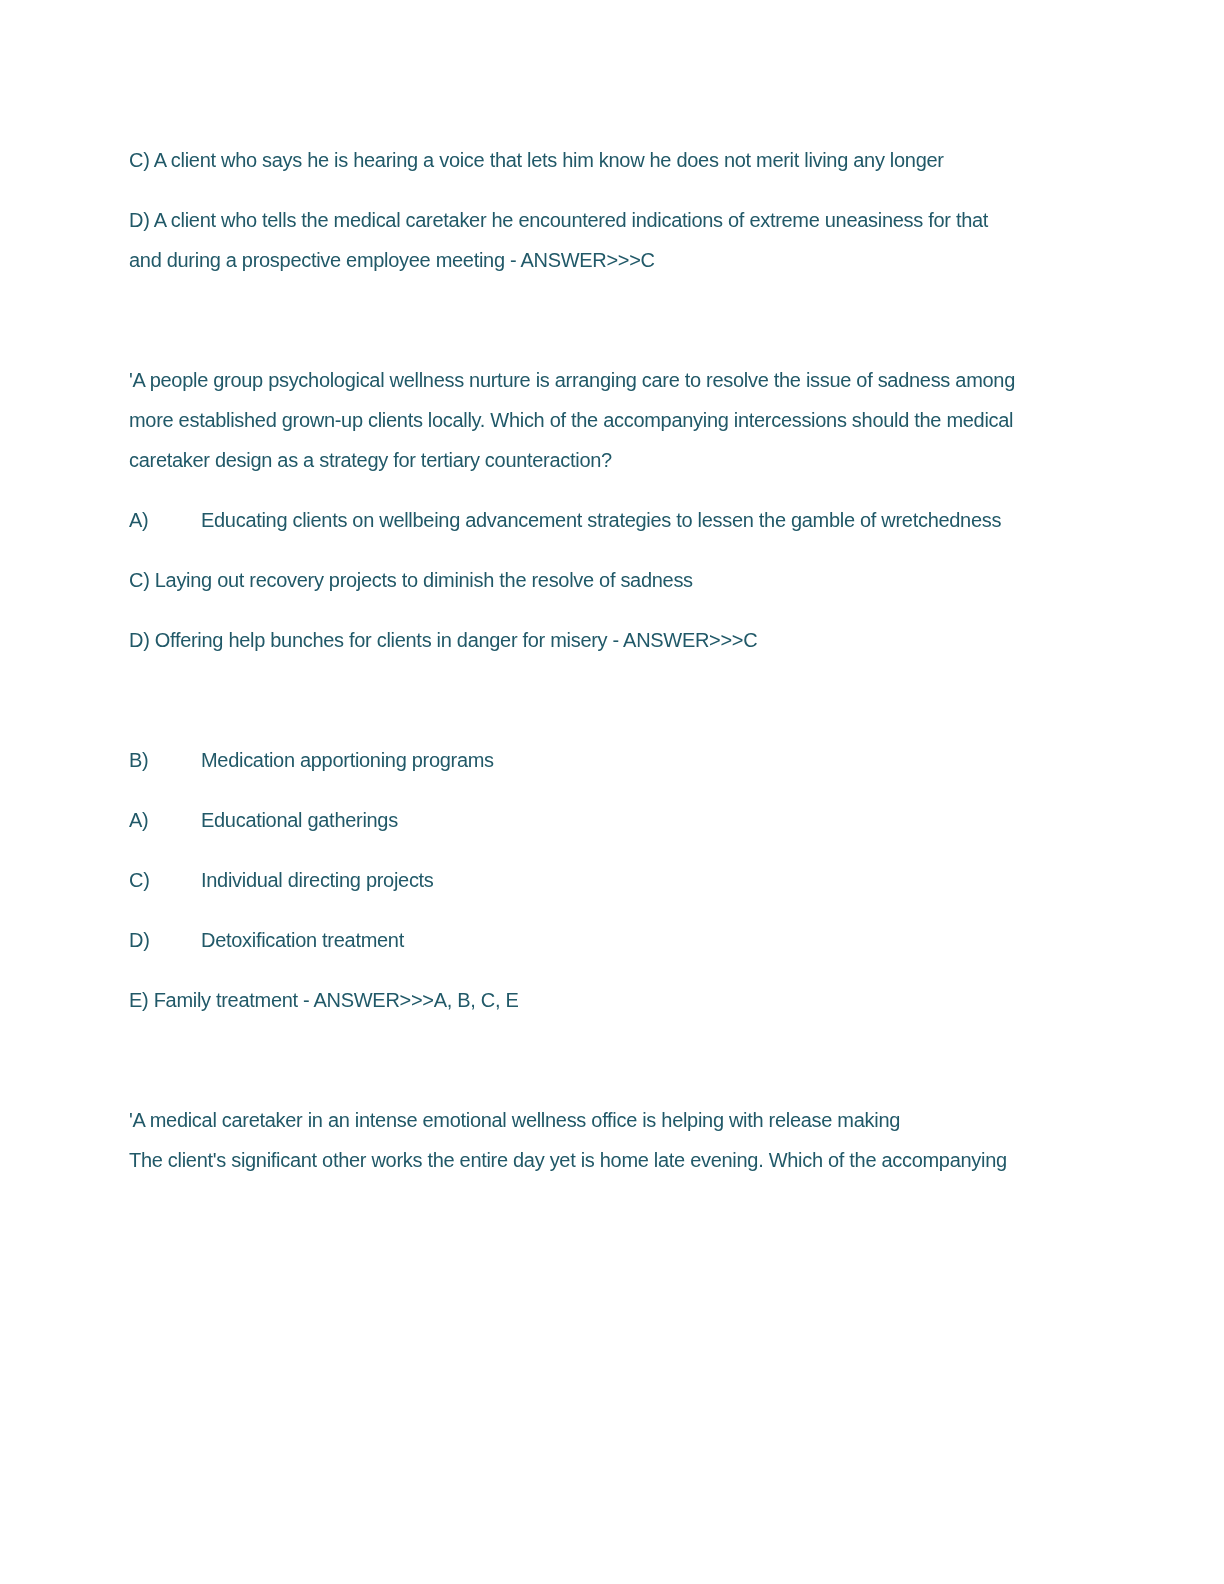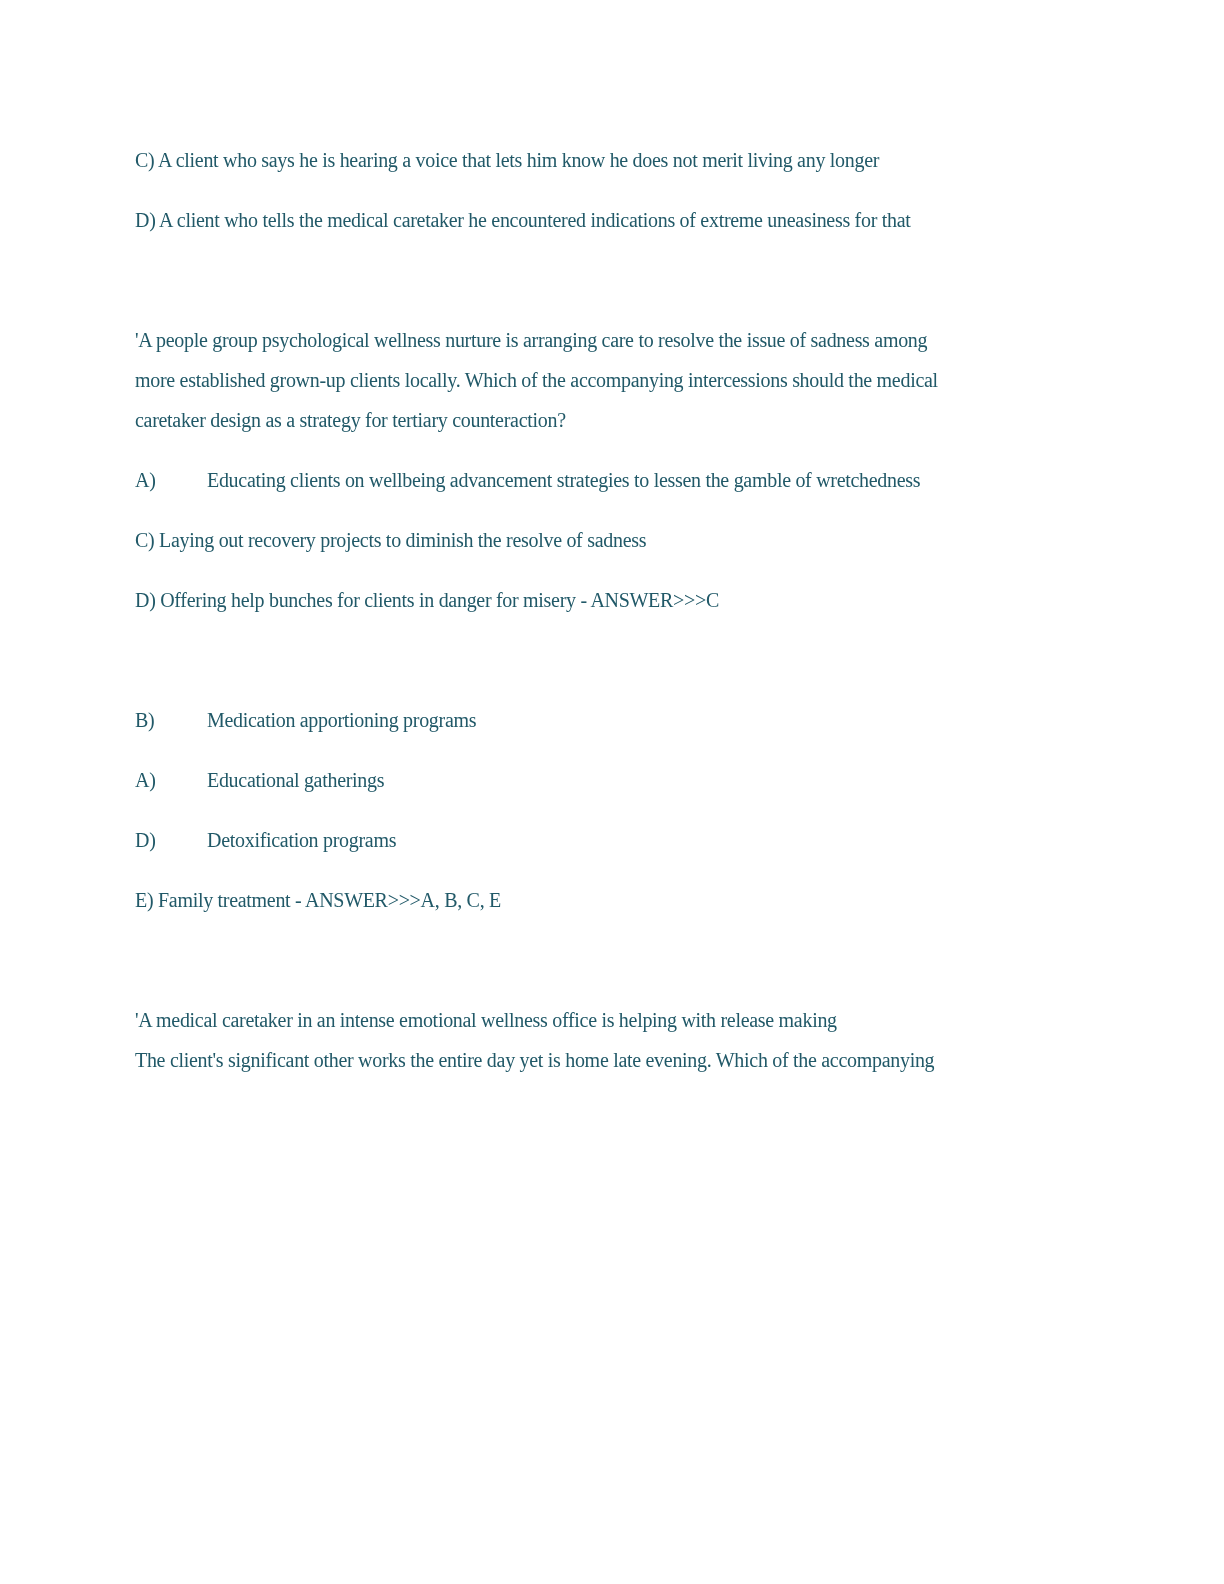--- a/index.html
+++ b/index.html
@@ -9,24 +9,24 @@
   }
   .page {
     position: relative;
     width: 1224px;
     height: 1584px;
     background: #ffffff;
     overflow: hidden;
   }
   .content {
     position: absolute;
-    left: 135px;
+    left: 129px;
     top: 140px;
     width: 990px;
-    font-family: Liberation Serif, serif;
+    font-family: Liberation Sans, sans-serif;
     font-size: 20px;
     line-height: 40px;
     letter-spacing: -0.3px;
   }
   .para {
     margin: 0 0 20px 0;
   }
   .line {
     white-space: nowrap;
     height: 40px;
@@ -42,20 +42,21 @@
 </head>
 <body>
 
 <div class="page">
   <div class="content" id="doc-content" style="color: rgb(33, 89, 104);">
       <div class="para">
         <div class="line">C) A client who says he is hearing a voice that lets him know he does not merit living any longer</div>
       </div>
       <div class="para">
         <div class="line">D) A client who tells the medical caretaker he encountered indications of extreme uneasiness for that</div>
+        <div class="line">and during a prospective employee meeting - ANSWER&gt;&gt;&gt;C</div>
       </div>
       <div class="spacer"></div>
       <div class="para">
         <div class="line">'A people group psychological wellness nurture is arranging care to resolve the issue of sadness among</div>
         <div class="line">more established grown-up clients locally. Which of the accompanying intercessions should the medical</div>
         <div class="line">caretaker design as a strategy for tertiary counteraction?</div>
       </div>
       <div class="para">
         <div class="line"><span class="tab-label">A)</span><span>Educating clients on wellbeing advancement strategies to lessen the gamble of wretchedness</span></div>
       </div>
@@ -66,21 +67,24 @@
         <div class="line">D) Offering help bunches for clients in danger for misery - ANSWER&gt;&gt;&gt;C</div>
       </div>
       <div class="spacer"></div>
       <div class="para">
         <div class="line"><span class="tab-label">B)</span><span>Medication apportioning programs</span></div>
       </div>
       <div class="para">
         <div class="line"><span class="tab-label">A)</span><span>Educational gatherings</span></div>
       </div>
       <div class="para">
-        <div class="line"><span class="tab-label">D)</span><span>Detoxification programs</span></div>
+        <div class="line"><span class="tab-label">C)</span><span>Individual directing projects</span></div>
+      </div>
+      <div class="para">
+        <div class="line"><span class="tab-label">D)</span><span>Detoxification treatment</span></div>
       </div>
       <div class="para">
         <div class="line">E) Family treatment - ANSWER&gt;&gt;&gt;A, B, C, E</div>
       </div>
       <div class="spacer"></div>
       <div class="para">
         <div class="line">'A medical caretaker in an intense emotional wellness office is helping with release making</div>
         <div class="line">The client's significant other works the entire day yet is home late evening. Which of the accompanying</div>
       </div>
     </div>

